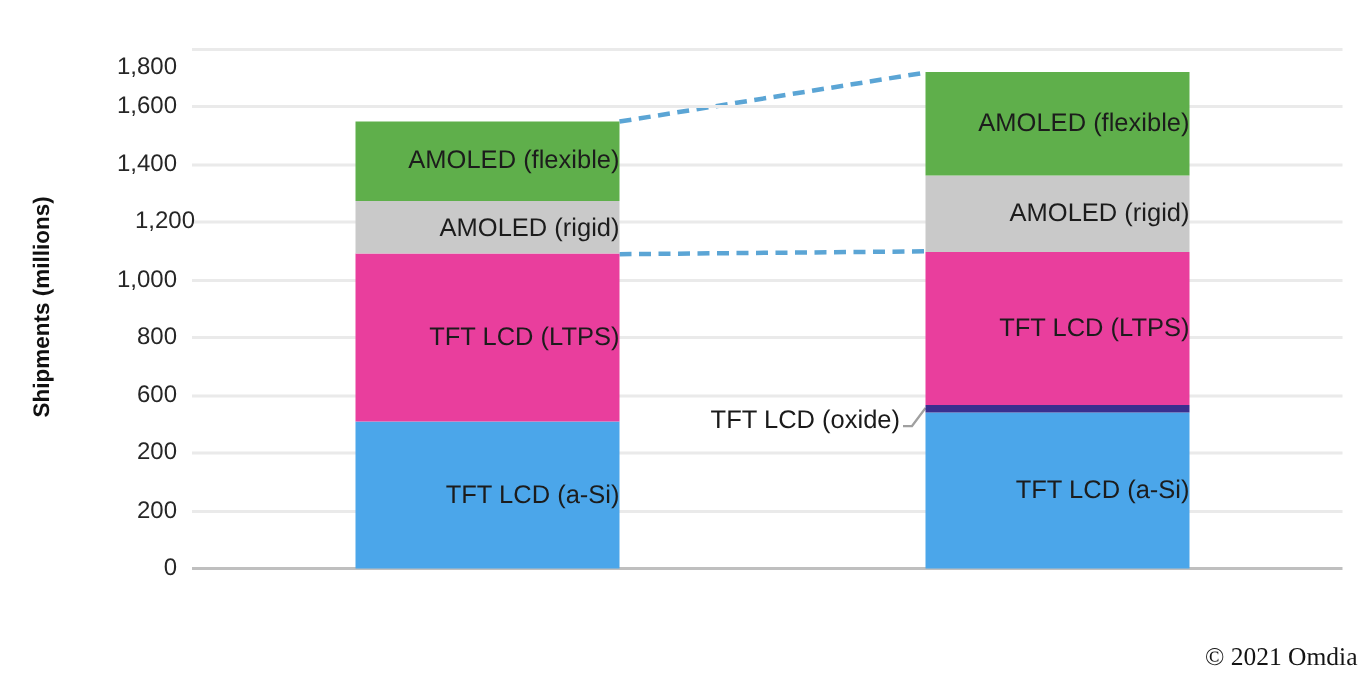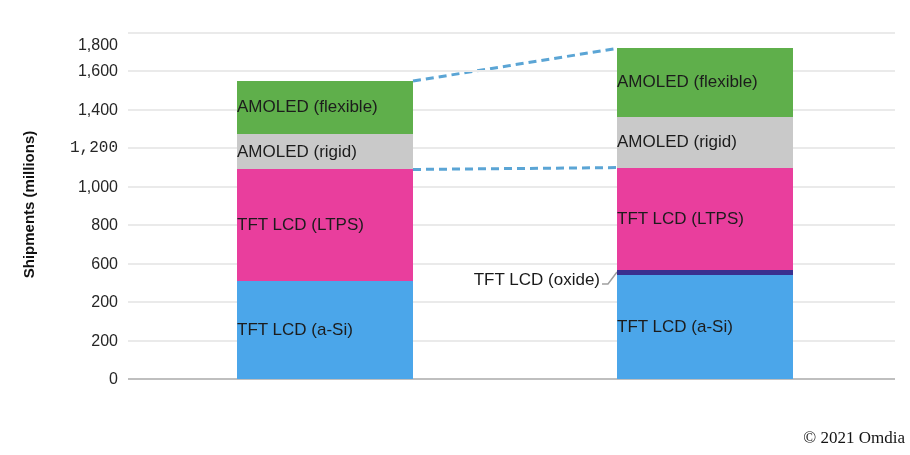--- a/index.html
+++ b/index.html
@@ -12,21 +12,21 @@
   .ytick{
     position:absolute;width:70px;text-align:right;font-size:16px;color:#262626;
     height:18px;line-height:18px;
   }
   .ylabel{
     position:absolute;left:-62px;top:196px;width:180px;text-align:center;
     transform:rotate(-90deg);font-size:15px;font-weight:bold;color:#111111;
   }
   .bar-seg{position:absolute;}
   .seg-label{
-    position:absolute;text-align:left;font-size:17px;color:#1C1C1C;
+    position:absolute;text-align:right;font-size:17px;color:#1C1C1C;
     height:20px;line-height:20px;white-space:nowrap;
   }
   .xcat{
     position:absolute;text-align:center;font-size:17px;color:#262626;
     height:20px;line-height:20px;top:396px;
   }
   #connector-svg,#annot-svg{position:absolute;pointer-events:none;}
   .oxide-note{
     position:absolute;left:440px;top:270px;width:160px;text-align:right;
     font-size:17px;color:#1a1a1a;height:20px;line-height:20px;white-space:nowrap;
@@ -69,21 +69,21 @@
     <div class="ytick" style="left: 48px; top: 331.556px;">200</div>
     <div class="gridline" style="left: 128px; width: 767px; top: 301.111px;"></div>
     <div class="ytick" style="left: 48px; top: 293.111px;">200</div>
     <div class="gridline" style="left: 128px; width: 767px; top: 262.667px;"></div>
     <div class="ytick" style="left: 48px; top: 254.667px;">600</div>
     <div class="gridline" style="left: 128px; width: 767px; top: 224.222px;"></div>
     <div class="ytick" style="left: 48px; top: 216.222px;">800</div>
     <div class="gridline" style="left: 128px; width: 767px; top: 185.778px;"></div>
     <div class="ytick" style="left: 48px; top: 177.778px;">1,000</div>
     <div class="gridline" style="left: 128px; width: 767px; top: 147.333px;"></div>
-    <div class="ytick" style="left: 48px; top: 139.333px; font-family: Liberation Mono, monospace;">1,200</div>
+    <div class="ytick" style="left: 60px; top: 139.333px;">1,200</div>
     <div class="gridline" style="left: 128px; width: 767px; top: 108.889px;"></div>
     <div class="ytick" style="left: 48px; top: 100.889px;">1,400</div>
     <div class="gridline" style="left: 128px; width: 767px; top: 70.4444px;"></div>
     <div class="ytick" style="left: 48px; top: 62.4444px;">1,600</div>
     <div class="gridline" style="left: 128px; width: 767px; top: 32px;"></div>
     <div class="ytick" style="left: 48px; top: 24px; margin-top: 12px;">1,800</div>
     <div class="bar-seg" style="left: 237px; top: 280.967px; width: 176px; height: 98.0333px; background: rgb(75, 166, 234);"></div>
     <div class="seg-label" style="left: 237px; width: 176px; top: 319.983px;">TFT LCD (a-Si)</div>
     <div class="bar-seg" style="left: 237px; top: 169.478px; width: 176px; height: 111.489px; background: rgb(233, 62, 157);"></div>
     <div class="seg-label" style="left: 237px; width: 176px; top: 215.222px;">TFT LCD (LTPS)</div>

